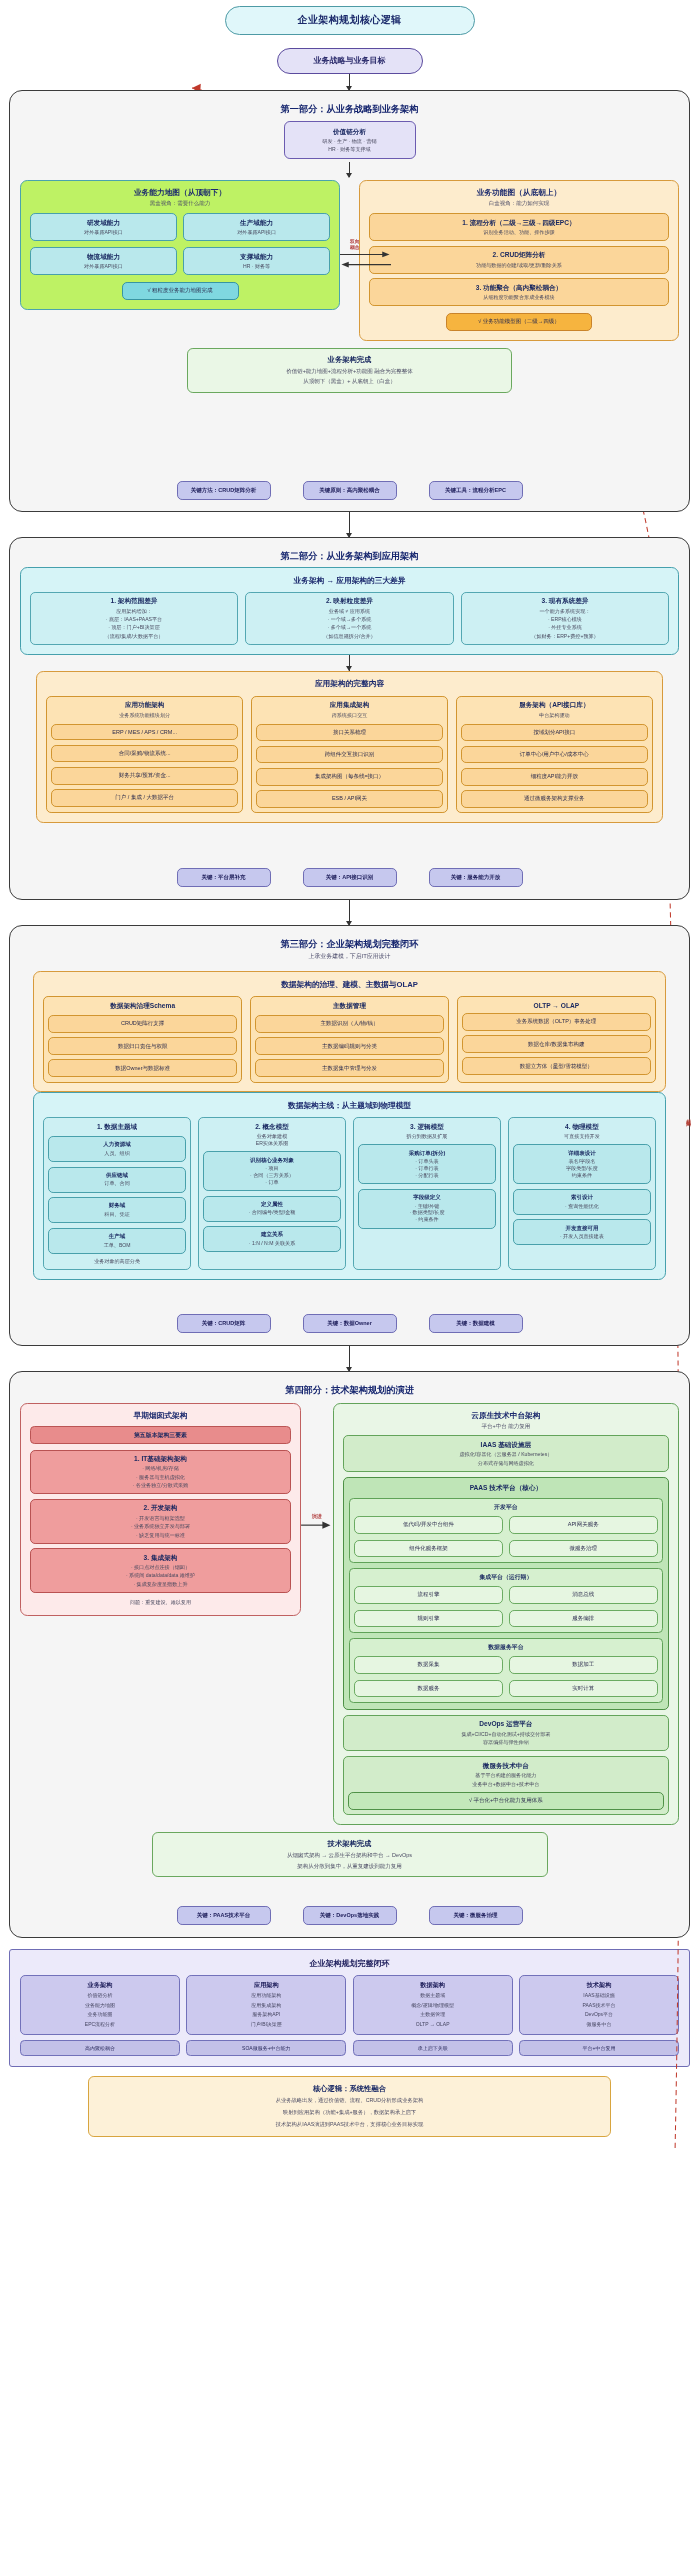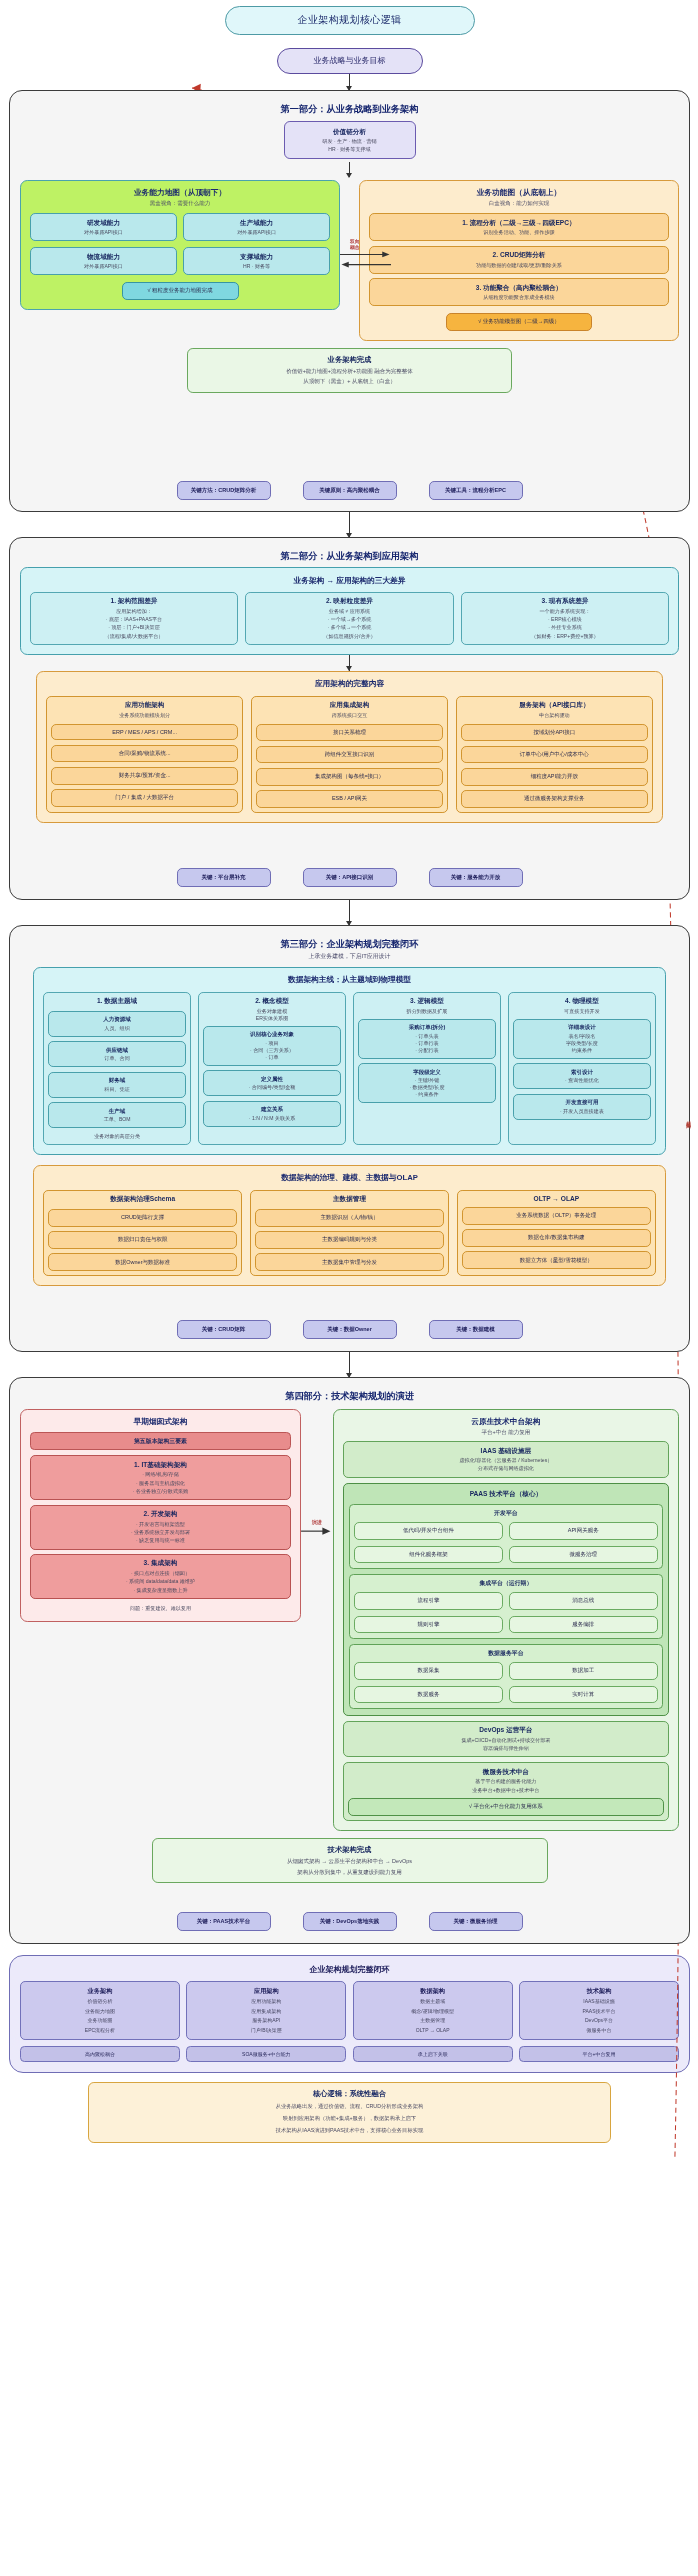--- a/index.html
+++ b/index.html
@@ -11,21 +11,21 @@
     font-family: "Liberation Sans", "DejaVu Sans", sans-serif;
     color: #1f2a55;
     position: relative;
   }
   .page { width:699px; position:relative; padding-bottom:7.3px; }
 
   
   .pill {
     border-radius: 732px;
     text-align:center;
-    font-weight:normal;
+    font-weight:bold;
     display:flex; align-items:center; justify-content:center;
   }
   .rb { border-radius:5.9px; }
 
   .title-pill {
     width:250px; height:29px; margin:5.9px auto 0;
     background:#e0f7fa; border:1.2px solid #4d9aa5; color:#1b2a6b;
     font-size:10px; letter-spacing:0.4px;
   }
   .goal-pill {
@@ -96,21 +96,21 @@
   
   .coupling {
     position:absolute; font-size:4.8px; color:#b03a3a; font-weight:bold;
     text-align:center; line-height:1.25;
   }
 
   
   .feedback { position:absolute; left:0; top:0; pointer-events:none; }
 
   .final-frame {
-    margin:11.7px 8.8px 0; border:1.2px solid #6f6db5; border-radius:14px;
+    margin:11.7px 8.8px 0; border:1.2px solid #6f6db5; border-radius:3px;
     background:#eceafa; padding:7.3px 10.3px 10.3px;
   }
   .final-title { text-align:center; font-weight:bold; font-size:8px; color:#21215e; margin-bottom:5.9px; }
   .fcol { background:#ccc9ee; border:0.9px solid #7271ba; border-radius:5.1px; padding:5.1px 4.4px; text-align:center; }
   .fcol-t { font-weight:bold; font-size:6.2px; color:#20205c; }
   .fcol-s { font-size:5px; color:#44445f; margin-top:2.2px; line-height:1.5; }
   .fchip { background:#c3c1e8; border:0.8px solid #7271ba; border-radius:4.4px; padding:3.7px 2.9px; font-size:5px; color:#2a2a5c; text-align:center; }
 
   .core-box {
     margin:8.8px 88px 7.3px; background:#fdf1d8; border:1px solid #d8a53f;
@@ -333,20 +333,68 @@
   </div>
 
   <div class="gap">
       <div class="v-arrow"></div>
     </div>
 
   <div class="section">
     <div class="section-title">第三部分：企业架构规划完整闭环</div>
     <div class="section-sub">上承业务建模，下启IT应用设计</div>
 
+    <div class="panel panel-orange" style="margin:10.3px 13px 0">
+      <div class="panel-head">数据架构的治理、建模、主数据与OLAP</div>
+      <div class="grid3" style="margin-top:6.6px">
+        <div class="card card-orange-l">
+          <div class="card-t">数据架构治理Schema</div>
+          <div class="stack" style="margin-top:4.4px">
+            <div class="card card-orange">
+                <div class="card-one">CRUD矩阵行支撑</div>
+              </div>
+            <div class="card card-orange">
+                <div class="card-one">数据归口责任与权限</div>
+              </div>
+            <div class="card card-orange">
+                <div class="card-one">数据Owner与数据标准</div>
+              </div>
+          </div>
+        </div>
+        <div class="card card-orange-l">
+          <div class="card-t">主数据管理</div>
+          <div class="stack" style="margin-top:4.4px">
+            <div class="card card-orange">
+                <div class="card-one">主数据识别（人/物/钱）</div>
+              </div>
+            <div class="card card-orange">
+                <div class="card-one">主数据编码规则与分类</div>
+              </div>
+            <div class="card card-orange">
+                <div class="card-one">主数据集中管理与分发</div>
+              </div>
+          </div>
+        </div>
+        <div class="card card-orange-l">
+          <div class="card-t">OLTP → OLAP</div>
+          <div class="stack" style="margin-top:4.4px">
+            <div class="card card-orange">
+                <div class="card-one">业务系统数据（OLTP）事务处理</div>
+              </div>
+            <div class="card card-orange">
+                <div class="card-one">数据仓库/数据集市构建</div>
+              </div>
+            <div class="card card-orange">
+                <div class="card-one">数据立方体（星型/雪花模型）</div>
+              </div>
+          </div>
+        </div>
+      </div>
+    </div>
+
     <div class="panel panel-cyan2" style="margin:0 13px">
       <div class="panel-head">数据架构主线：从主题域到物理模型</div>
       <div class="grid4" style="margin-top:6.6px">
         <div class="card card-cyan-l">
           <div class="card-t">1. 数据主题域</div>
           <div class="stack" style="margin-top:4.4px">
             <div class="card card-cyan">
                 <div class="card-t" style="font-size:5.5px">人力资源域</div>
                 <div class="card-s">人员、组织</div>
               </div>
@@ -422,68 +470,20 @@
                 <div class="card-s">· 查询性能优化</div>
               </div>
             <div class="card card-cyan">
                 <div class="card-t" style="font-size:5.5px">开发直接可用</div>
                 <div class="card-s">· 开发人员直接建表</div>
               </div>
           </div>
         </div>
       </div>
       <div class="side-label">持续反馈闭环</div>
-    </div>
-
-    <div class="panel panel-orange" style="margin:10.3px 13px 0">
-      <div class="panel-head">数据架构的治理、建模、主数据与OLAP</div>
-      <div class="grid3" style="margin-top:6.6px">
-        <div class="card card-orange-l">
-          <div class="card-t">数据架构治理Schema</div>
-          <div class="stack" style="margin-top:4.4px">
-            <div class="card card-orange">
-                <div class="card-one">CRUD矩阵行支撑</div>
-              </div>
-            <div class="card card-orange">
-                <div class="card-one">数据归口责任与权限</div>
-              </div>
-            <div class="card card-orange">
-                <div class="card-one">数据Owner与数据标准</div>
-              </div>
-          </div>
-        </div>
-        <div class="card card-orange-l">
-          <div class="card-t">主数据管理</div>
-          <div class="stack" style="margin-top:4.4px">
-            <div class="card card-orange">
-                <div class="card-one">主数据识别（人/物/钱）</div>
-              </div>
-            <div class="card card-orange">
-                <div class="card-one">主数据编码规则与分类</div>
-              </div>
-            <div class="card card-orange">
-                <div class="card-one">主数据集中管理与分发</div>
-              </div>
-          </div>
-        </div>
-        <div class="card card-orange-l">
-          <div class="card-t">OLTP → OLAP</div>
-          <div class="stack" style="margin-top:4.4px">
-            <div class="card card-orange">
-                <div class="card-one">业务系统数据（OLTP）事务处理</div>
-              </div>
-            <div class="card card-orange">
-                <div class="card-one">数据仓库/数据集市构建</div>
-              </div>
-            <div class="card card-orange">
-                <div class="card-one">数据立方体（星型/雪花模型）</div>
-              </div>
-          </div>
-        </div>
-      </div>
     </div>
 
 
     <div class="notes" style="margin-top:34px">
       <div class="note">关键：CRUD矩阵</div>
       <div class="note">关键：数据Owner</div>
       <div class="note">关键：数据建模</div>
     </div>
   </div>
 

